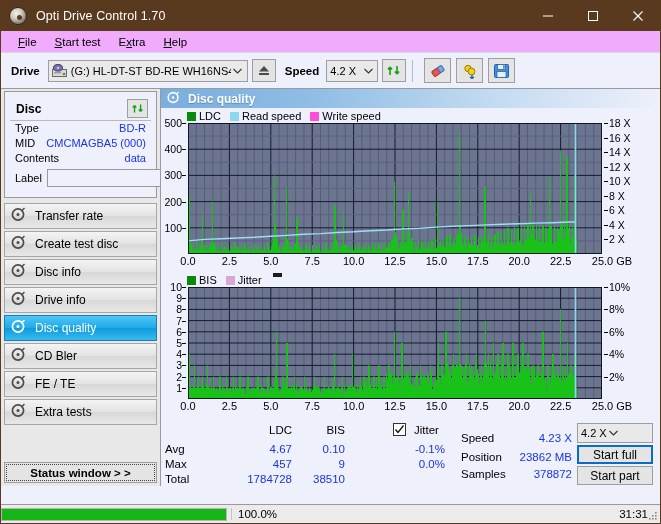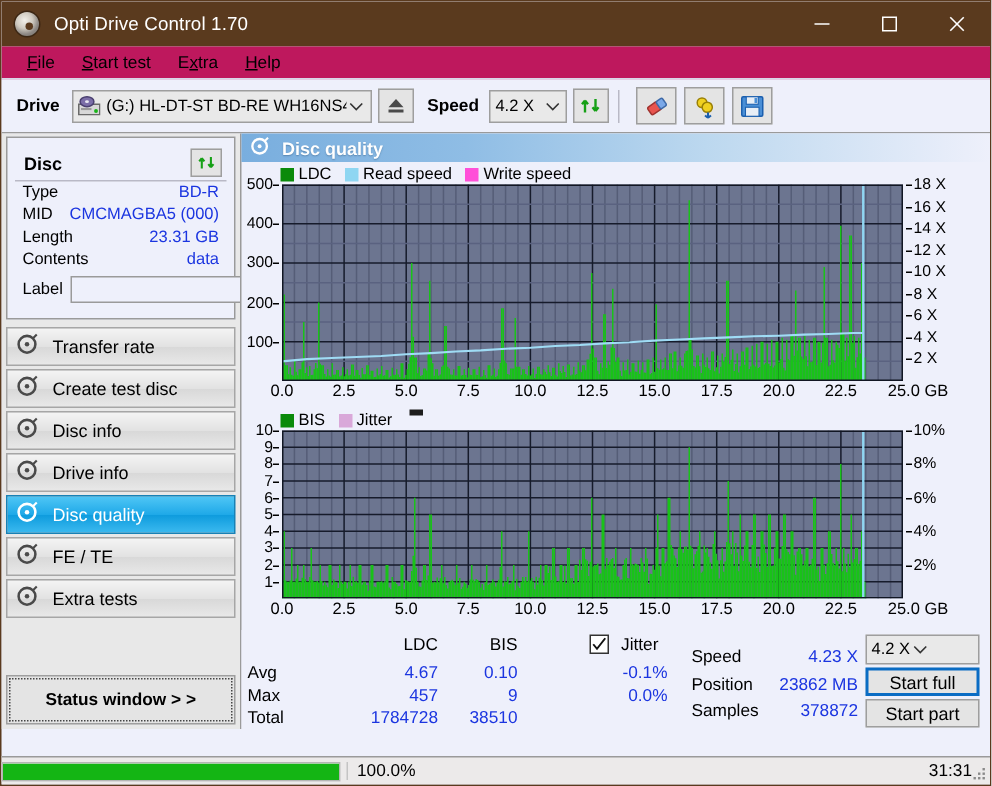--- a/index.html
+++ b/index.html
@@ -57,21 +57,21 @@
   .win-btn {
     width: 45px; height: 30px;
     display: flex; align-items: center; justify-content: center;
     color: #ffffff;
   }
   .win-btn svg { display: block; }
 
   
   #menubar {
     height: 22px;
-    background: #be185d;
+    background: #f0abfc;
     display: flex;
     align-items: center;
     padding-left: 8px;
     border-bottom: 1px solid #d6d8e8;
   }
   .menu-item {
     padding: 2px 9px;
     font-size: 11.5px;
     color: #000;
   }
@@ -205,21 +205,21 @@
     color: #000;
   }
   .nav-item.active {
     background: linear-gradient(to bottom, #4fc6f5 0%, #1fa9e8 50%, #0d9bdd 51%, #3bb9ef 100%);
     border: 1px solid #1781b5;
     color: #ffffff;
   }
   .nav-item .lbl { margin-left: 9px; }
   #nav-spacer { flex: 1; }
   #status-window-btn {
-    height: 33px;
+    height: 21px;
     margin: 0 0 3px 0;
     background: #e4e4e4;
     border: 1px solid #9e9e9e;
     outline: 1px dotted #444;
     outline-offset: -3px;
     display: flex; align-items: center; justify-content: center;
     font-size: 11.5px; font-weight: bold;
   }
 
   
@@ -472,24 +472,20 @@
         </div>
         <div class="disc-row">
           <span class="k">Type</span>
           <span class="v">BD-R</span>
         </div>
         <div class="disc-row">
           <span class="k">MID</span>
           <span class="v">CMCMAGBA5 (000)</span>
         </div>
         <div class="disc-row">
-          <span class="k">Length</span>
-          <span class="v">23.31 GB</span>
-        </div>
-        <div class="disc-row">
           <span class="k">Contents</span>
           <span class="v">data</span>
         </div>
         <div id="label-row">
           <span class="k">Label</span>
           <input id="label-input" type="text" value="" style="">
           <span id="label-btn">
             <svg width="15" height="15" viewBox="0 0 15 15">
               <circle cx="7.5" cy="7.5" r="6.3" fill="#e8dc6a" stroke="#8d8020"></circle>
               <circle cx="7.5" cy="7.5" r="2.1" fill="#f4f2e0" stroke="#8d8020" stroke-width="0.7"></circle>
@@ -531,20 +527,28 @@
               </svg></span>
           <span class="lbl">Drive info</span>
         </div>
         <div class="nav-item active">
           <span><svg width="15" height="15" viewBox="0 0 15 15">
                 <circle cx="7" cy="7.5" r="5.6" fill="none" stroke="#ffffff" stroke-width="1.7"></circle>
                 <circle cx="7" cy="7.5" r="1.5" fill="#ffffff"></circle>
                 <path d="M11 3.5 L13.5 1" stroke="#ffffff" stroke-width="1.4"></path>
               </svg></span>
           <span class="lbl">Disc quality</span>
+        </div>
+        <div class="nav-item">
+          <span><svg width="15" height="15" viewBox="0 0 15 15">
+                <circle cx="7" cy="7.5" r="5.6" fill="none" stroke="#4a4a4a" stroke-width="1.7"></circle>
+                <circle cx="7" cy="7.5" r="1.5" fill="#4a4a4a"></circle>
+                <path d="M11 3.5 L13.5 1" stroke="#4a4a4a" stroke-width="1.4"></path>
+              </svg></span>
+          <span class="lbl">CD Bler</span>
         </div>
         <div class="nav-item">
           <span><svg width="15" height="15" viewBox="0 0 15 15">
                 <circle cx="7" cy="7.5" r="5.6" fill="none" stroke="#4a4a4a" stroke-width="1.7"></circle>
                 <circle cx="7" cy="7.5" r="1.5" fill="#4a4a4a"></circle>
                 <path d="M11 3.5 L13.5 1" stroke="#4a4a4a" stroke-width="1.4"></path>
               </svg></span>
           <span class="lbl">FE / TE</span>
         </div>
         <div class="nav-item">

